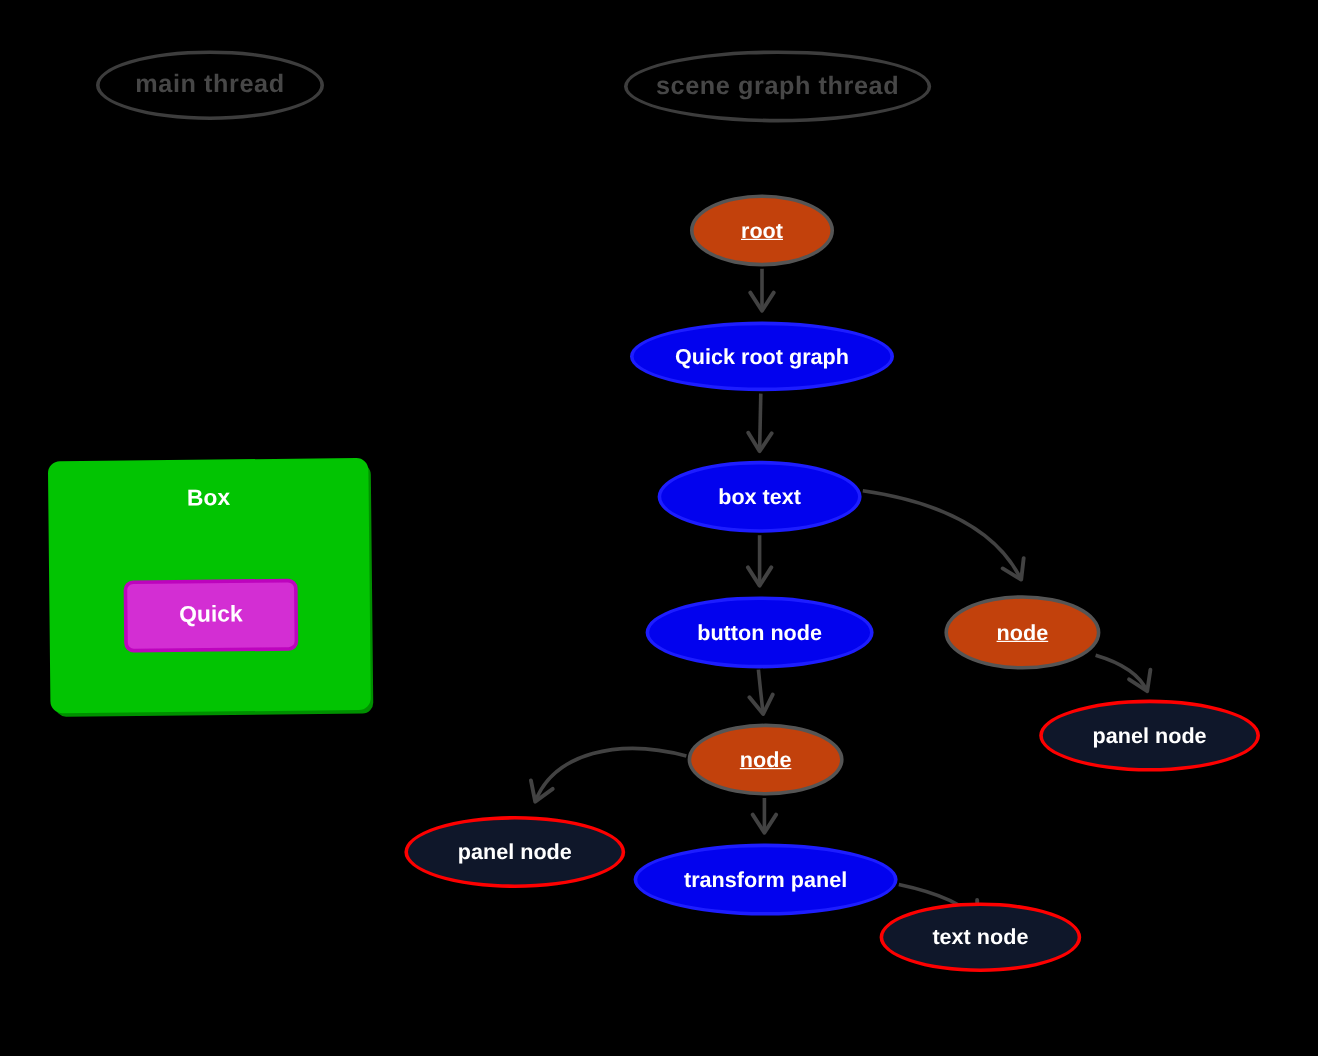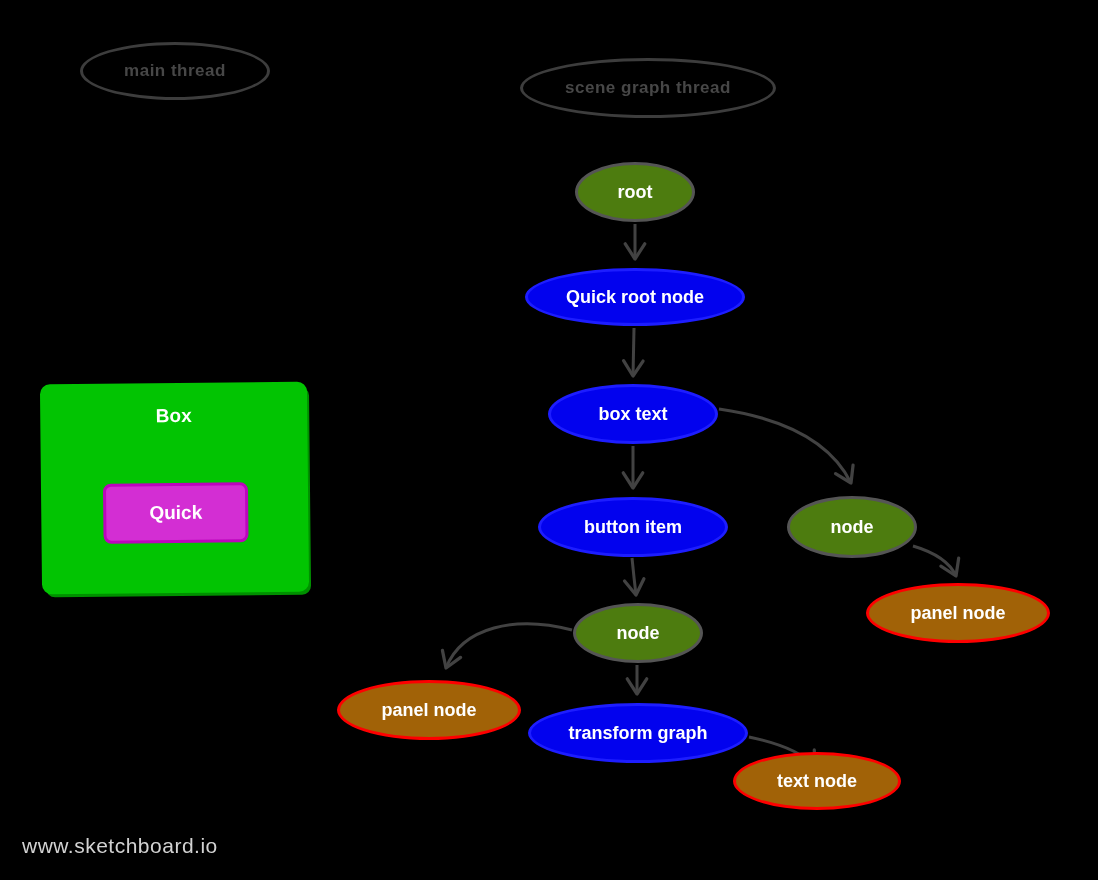--- a/index.html
+++ b/index.html
@@ -9,35 +9,35 @@
     background:#000000;
     overflow:hidden;
     font-family:"Liberation Sans", sans-serif;
   }
   #edges-layer{position:absolute;left:0;top:0;width:1098px;height:880px;pointer-events:none;}
   .thread-ellipse{
     position:absolute;
     border:3px solid #3d3d3d;
     border-radius:50%;
     display:flex;align-items:center;justify-content:center;
-    color:#474747;font-weight:bold;font-size:17px;
+    color:#474747;font-weight:bold;font-size:21px;
     box-sizing:border-box;
     letter-spacing:.5px;
   }
   .node{
     position:absolute;
     border-radius:50%;
     display:flex;align-items:center;justify-content:center;
     color:#ffffff;font-weight:bold;font-size:18px;
     box-sizing:border-box;
     white-space:nowrap;
   }
-  .node.gray{background:#4d7c0f;border:3px solid #555555;}
+  .node.gray{background:#c2410c;border:3px solid #555555;text-decoration:underline;}
   .node.blue{background:#0202ee;border:3px solid #1d1dff;}
-  .node.red{background:#a16207;border:3px solid #fe0000;}
+  .node.red{background:#0f172a;border:3px solid #fe0000;}
   #mock-box{
     position:absolute;
     left:41px;top:383px;width:267px;height:210px;
     background:#02c402;
     border-radius:10px;
     transform:rotate(-0.6deg);
     box-shadow:3px 4px 0 -1px #009000;
   }
   #mock-box-label{
     position:absolute;left:0;right:0;top:22px;
@@ -77,37 +77,36 @@
         <path d="M913,546 Q947,556 956,576" fill="none" stroke="#424242" stroke-width="3" marker-end="url(#arrow)"></path>
         <path d="M632,558 Q634,578 636,595" fill="none" stroke="#424242" stroke-width="3" marker-end="url(#arrow)"></path>
         <path d="M572,630 C516,615 462,627 446,668" fill="none" stroke="#424242" stroke-width="3" marker-end="url(#arrow)"></path>
         <path d="M637,665 L637,694" fill="none" stroke="#424242" stroke-width="3" marker-end="url(#arrow)"></path>
         <path d="M749,737 Q801,748 815,768" fill="none" stroke="#424242" stroke-width="3" marker-end="url(#arrow)"></path>
       </g>
   </svg>
 
   <div id="threads-layer">
       <div class="thread-ellipse" style="left: 80px; top: 42px; width: 190px; height: 58px;">main thread</div>
-      <div class="thread-ellipse" style="left: 520px; top: 58px; width: 256px; height: 60px;">scene graph thread</div>
+      <div class="thread-ellipse" style="left: 520px; top: 42px; width: 256px; height: 60px;">scene graph thread</div>
     </div>
   <div id="nodes-layer">
       <div class="node gray" style="left: 575px; top: 162px; width: 120px; height: 60px;">root</div>
-      <div class="node blue" style="left: 525px; top: 268px; width: 220px; height: 58px;">Quick root node</div>
+      <div class="node blue" style="left: 525px; top: 268px; width: 220px; height: 58px;">Quick root graph</div>
       <div class="node blue" style="left: 548px; top: 384px; width: 170px; height: 60px;">box text</div>
-      <div class="node blue" style="left: 538px; top: 497px; width: 190px; height: 60px;">button item</div>
+      <div class="node blue" style="left: 538px; top: 497px; width: 190px; height: 60px;">button node</div>
       <div class="node gray" style="left: 787px; top: 496px; width: 130px; height: 62px;">node</div>
       <div class="node red" style="left: 866px; top: 583px; width: 184px; height: 60px;">panel node</div>
       <div class="node gray" style="left: 573px; top: 603px; width: 130px; height: 60px;">node</div>
       <div class="node red" style="left: 337px; top: 680px; width: 184px; height: 60px;">panel node</div>
-      <div class="node blue" style="left: 528px; top: 703px; width: 220px; height: 60px;">transform graph</div>
+      <div class="node blue" style="left: 528px; top: 703px; width: 220px; height: 60px;">transform panel</div>
       <div class="node red" style="left: 733px; top: 752px; width: 168px; height: 58px;">text node</div>
     </div>
 
   <div id="mock-box">
     <div id="mock-box-label">Box</div>
     <div id="mock-button">
       <span>Quick</span>
     </div>
   </div>
 
-  <div id="watermark">www.sketchboard.io</div>
 
 </div>
 
 </body></html>

